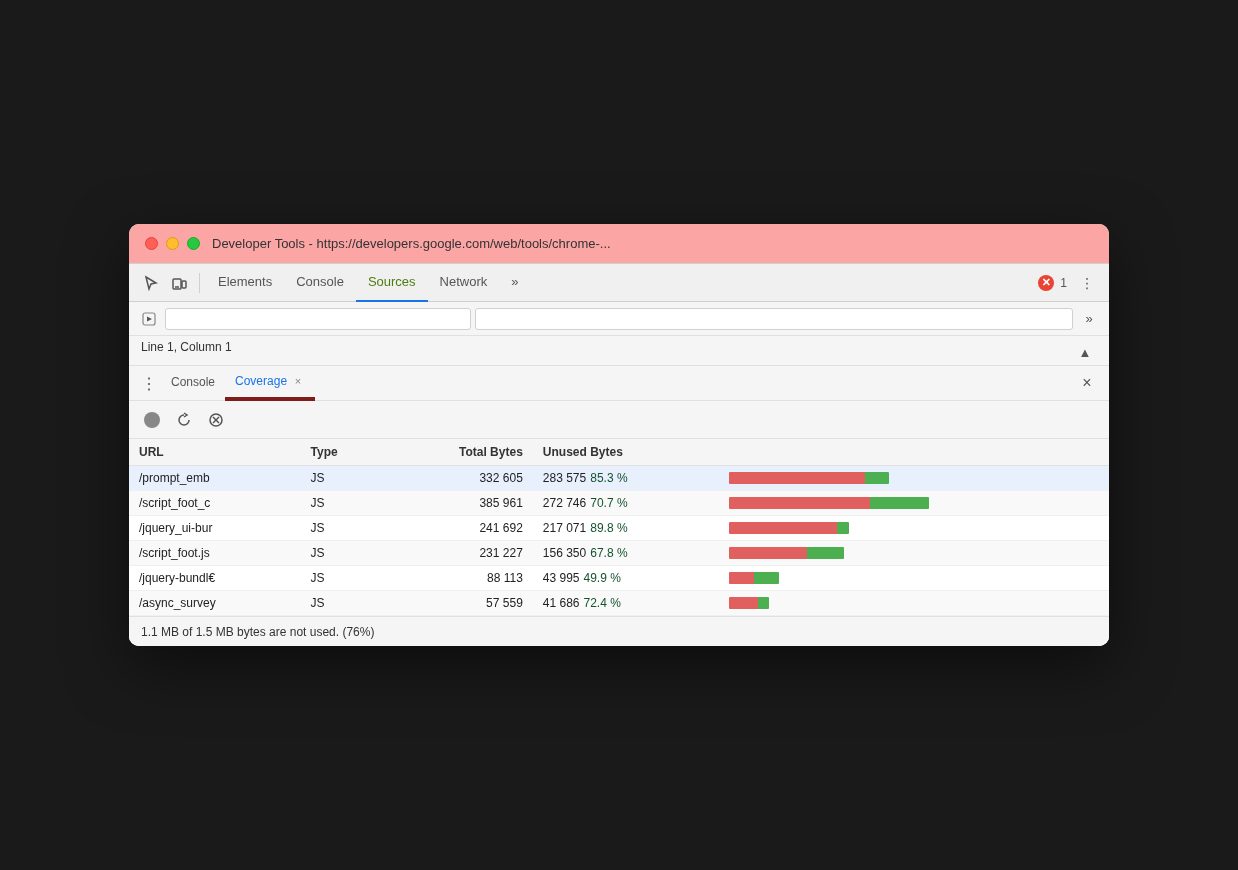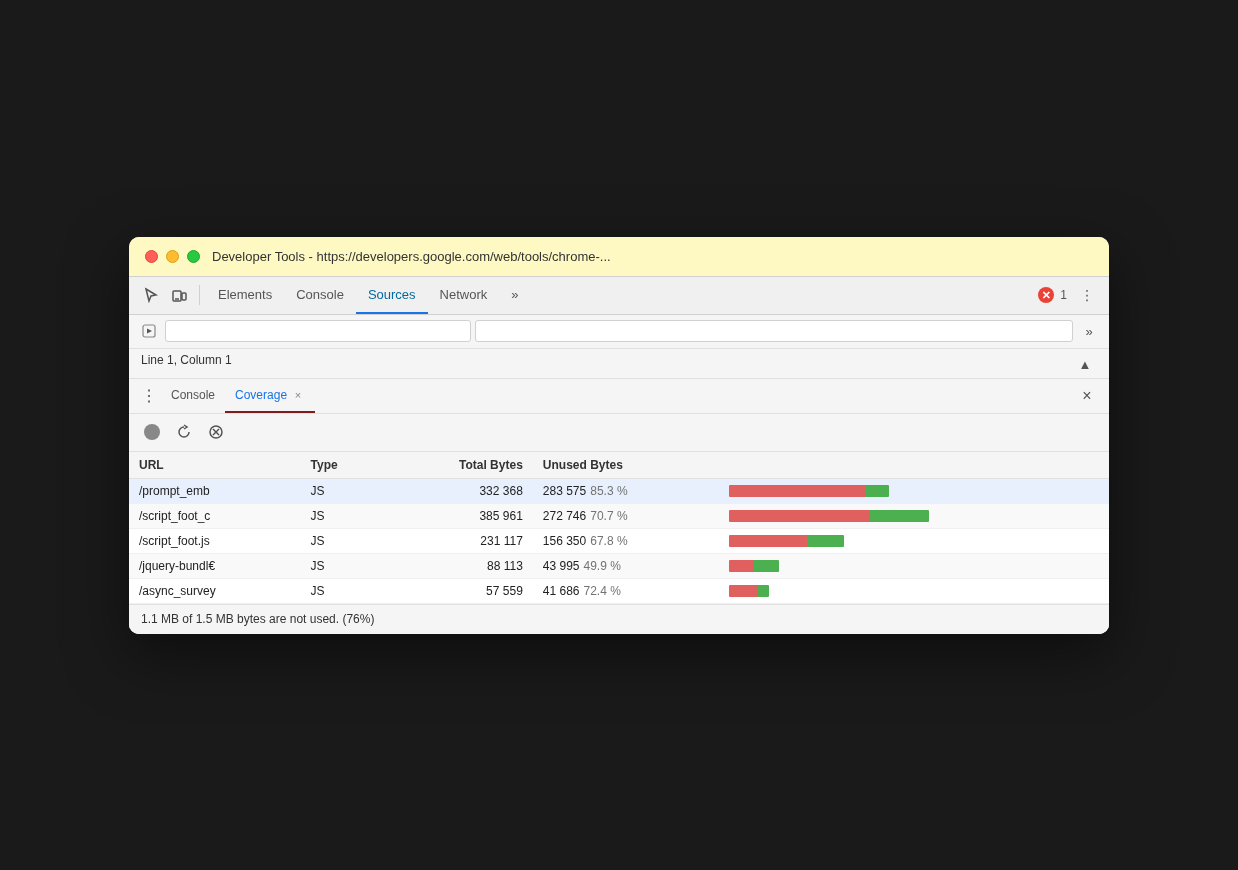--- a/index.html
+++ b/index.html
@@ -13,21 +13,21 @@
     }
     .window {
       width: 980px;
       background: #f5f5f5;
       border-radius: 10px;
       box-shadow: 0 20px 60px rgba(0,0,0,0.5);
       overflow: hidden;
     }
     
     .title-bar {
-      background: #fef9c3;
+      background: #fca5a5;
       border-bottom: 1px solid #d0d0d0;
       padding: 12px 16px;
       display: flex;
       align-items: center;
       gap: 12px;
     }
     .traffic-lights {
       display: flex;
       gap: 8px;
     }
@@ -76,21 +76,21 @@
       height: 38px;
       display: flex;
       align-items: center;
       font-size: 13px;
       color: #555;
       cursor: pointer;
       border-bottom: 2px solid transparent;
       white-space: nowrap;
     }
     .devtools-tab.active {
-      color: #0369a1;
+      color: #4d7c0f;
       border-bottom: 2px solid #1a73e8;
     }
     .devtools-tabs-right {
       margin-left: auto;
       display: flex;
       align-items: center;
       gap: 6px;
     }
     .error-badge {
       background: #ea4335;
@@ -178,21 +178,21 @@
       display: flex;
       align-items: center;
       font-size: 12px;
       color: #555;
       cursor: pointer;
       border-bottom: 2px solid transparent;
       gap: 4px;
     }
     .panel-tab.active {
       color: #1a73e8;
-      border-bottom: 2px solid #7f1d1d;
+      border-bottom: 4px solid #7f1d1d;
     }
     .panel-tab-close {
       font-size: 11px;
       color: #888;
       cursor: pointer;
       width: 14px;
       height: 14px;
       display: flex;
       align-items: center;
       justify-content: center;
@@ -257,21 +257,21 @@
     .coverage-table td {
       padding: 5px 10px;
       color: #222;
       vertical-align: middle;
     }
     .td-url { max-width: 160px; overflow: hidden; white-space: nowrap; }
     .td-type { color: #555; }
     .td-bytes { text-align: right; }
     .td-unused { white-space: nowrap; }
     .unused-bytes { color: #222; }
-    .unused-pct { color: #737373; margin-left: 4px; }
+    .unused-pct { color: #14532d; margin-left: 4px; }
     
     .bar-container {
       width: 200px;
       height: 12px;
       background: transparent;
       display: flex;
       align-items: center;
     }
     .bar-track {
       height: 12px;
@@ -402,21 +402,21 @@
           <th>Type</th>
           <th style="text-align:right;">Total Bytes</th>
           <th>Unused Bytes</th>
           <th></th>
         </tr>
       </thead>
       <tbody id="coverage-tbody">
       <tr class="selected">
             <td class="td-url">/prompt_emb</td>
             <td class="td-type">JS</td>
-            <td class="td-bytes">332 368</td>
+            <td class="td-bytes">332 605</td>
             <td class="td-unused"><span class="unused-bytes">283 575</span><span class="unused-pct">85.3 %</span></td>
             <td>
               <div class="bar-container">
                 <div class="bar-track" style="width: 160px;">
                   <div class="bar-red" style="width: 136px;"></div>
                   <div class="bar-green" style="width: 24px;"></div>
                 </div>
               </div>
             </td>
           </tr>
@@ -428,23 +428,37 @@
             <td>
               <div class="bar-container">
                 <div class="bar-track" style="width: 200px;">
                   <div class="bar-red" style="width: 141px;"></div>
                   <div class="bar-green" style="width: 59px;"></div>
                 </div>
               </div>
             </td>
           </tr>
           <tr>
+            <td class="td-url">/jquery_ui-bur</td>
+            <td class="td-type">JS</td>
+            <td class="td-bytes">241 692</td>
+            <td class="td-unused"><span class="unused-bytes">217 071</span><span class="unused-pct">89.8 %</span></td>
+            <td>
+              <div class="bar-container">
+                <div class="bar-track" style="width: 120px;">
+                  <div class="bar-red" style="width: 108px;"></div>
+                  <div class="bar-green" style="width: 12px;"></div>
+                </div>
+              </div>
+            </td>
+          </tr>
+          <tr>
             <td class="td-url">/script_foot.js</td>
             <td class="td-type">JS</td>
-            <td class="td-bytes">231 117</td>
+            <td class="td-bytes">231 227</td>
             <td class="td-unused"><span class="unused-bytes">156 350</span><span class="unused-pct">67.8 %</span></td>
             <td>
               <div class="bar-container">
                 <div class="bar-track" style="width: 115px;">
                   <div class="bar-red" style="width: 78px;"></div>
                   <div class="bar-green" style="width: 37px;"></div>
                 </div>
               </div>
             </td>
           </tr>

